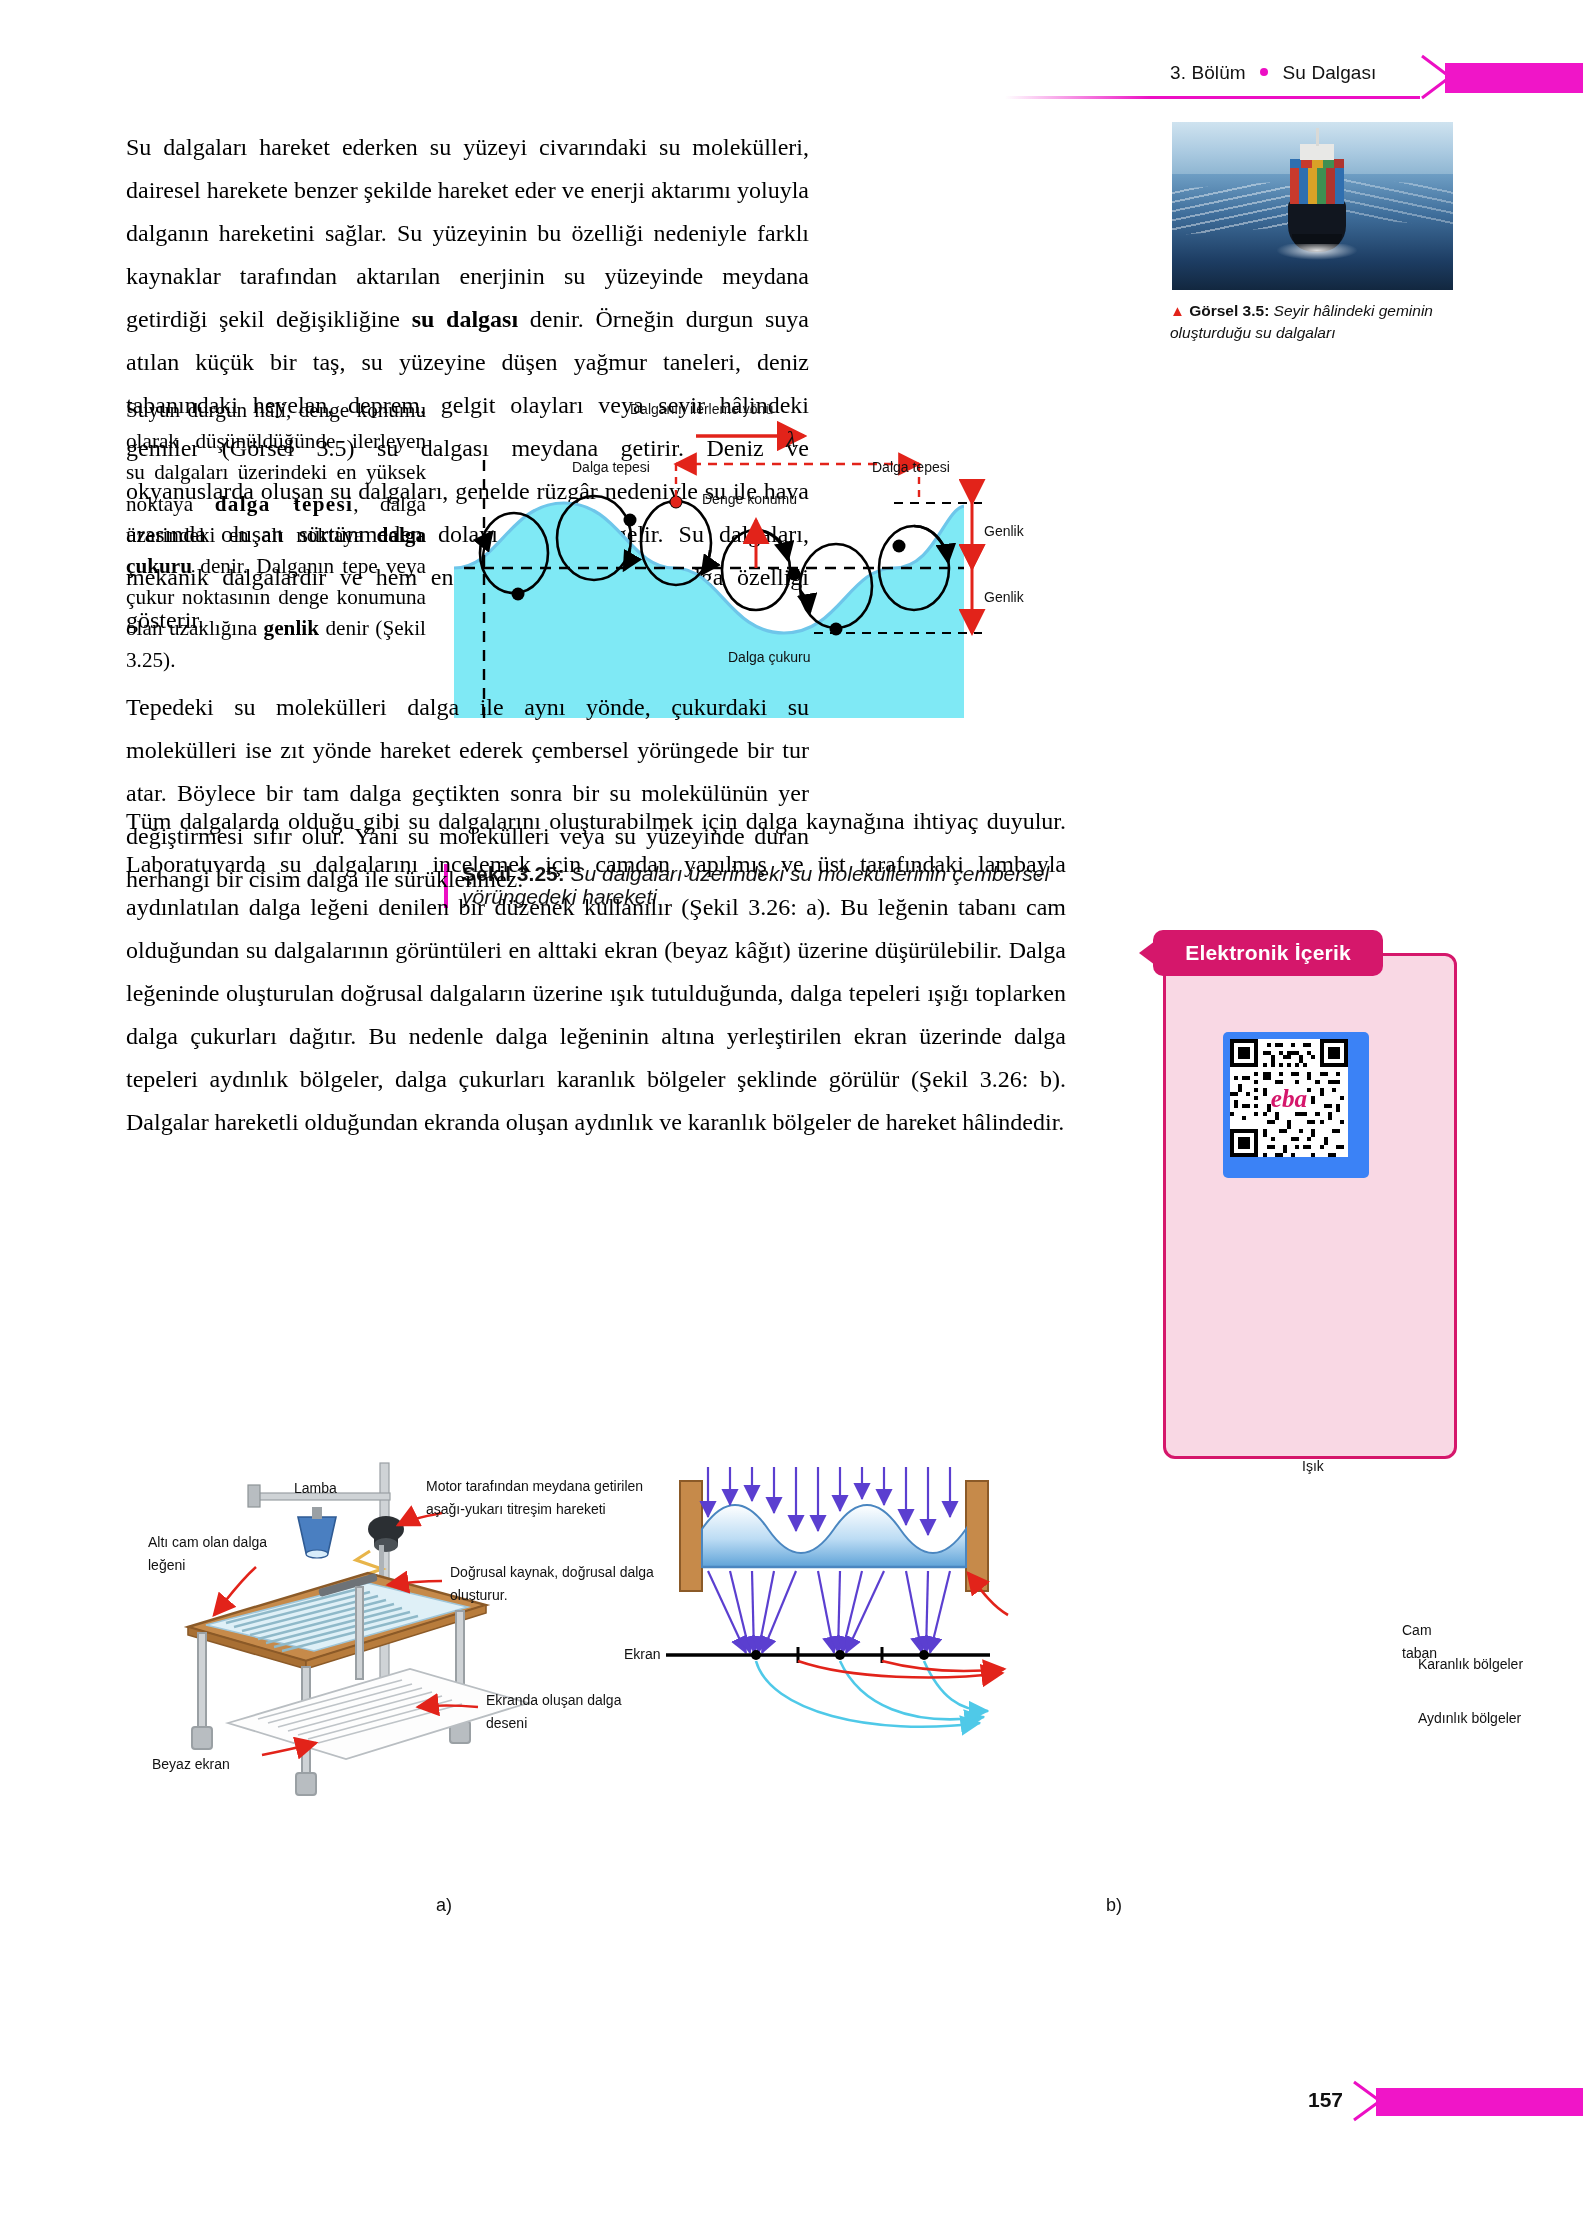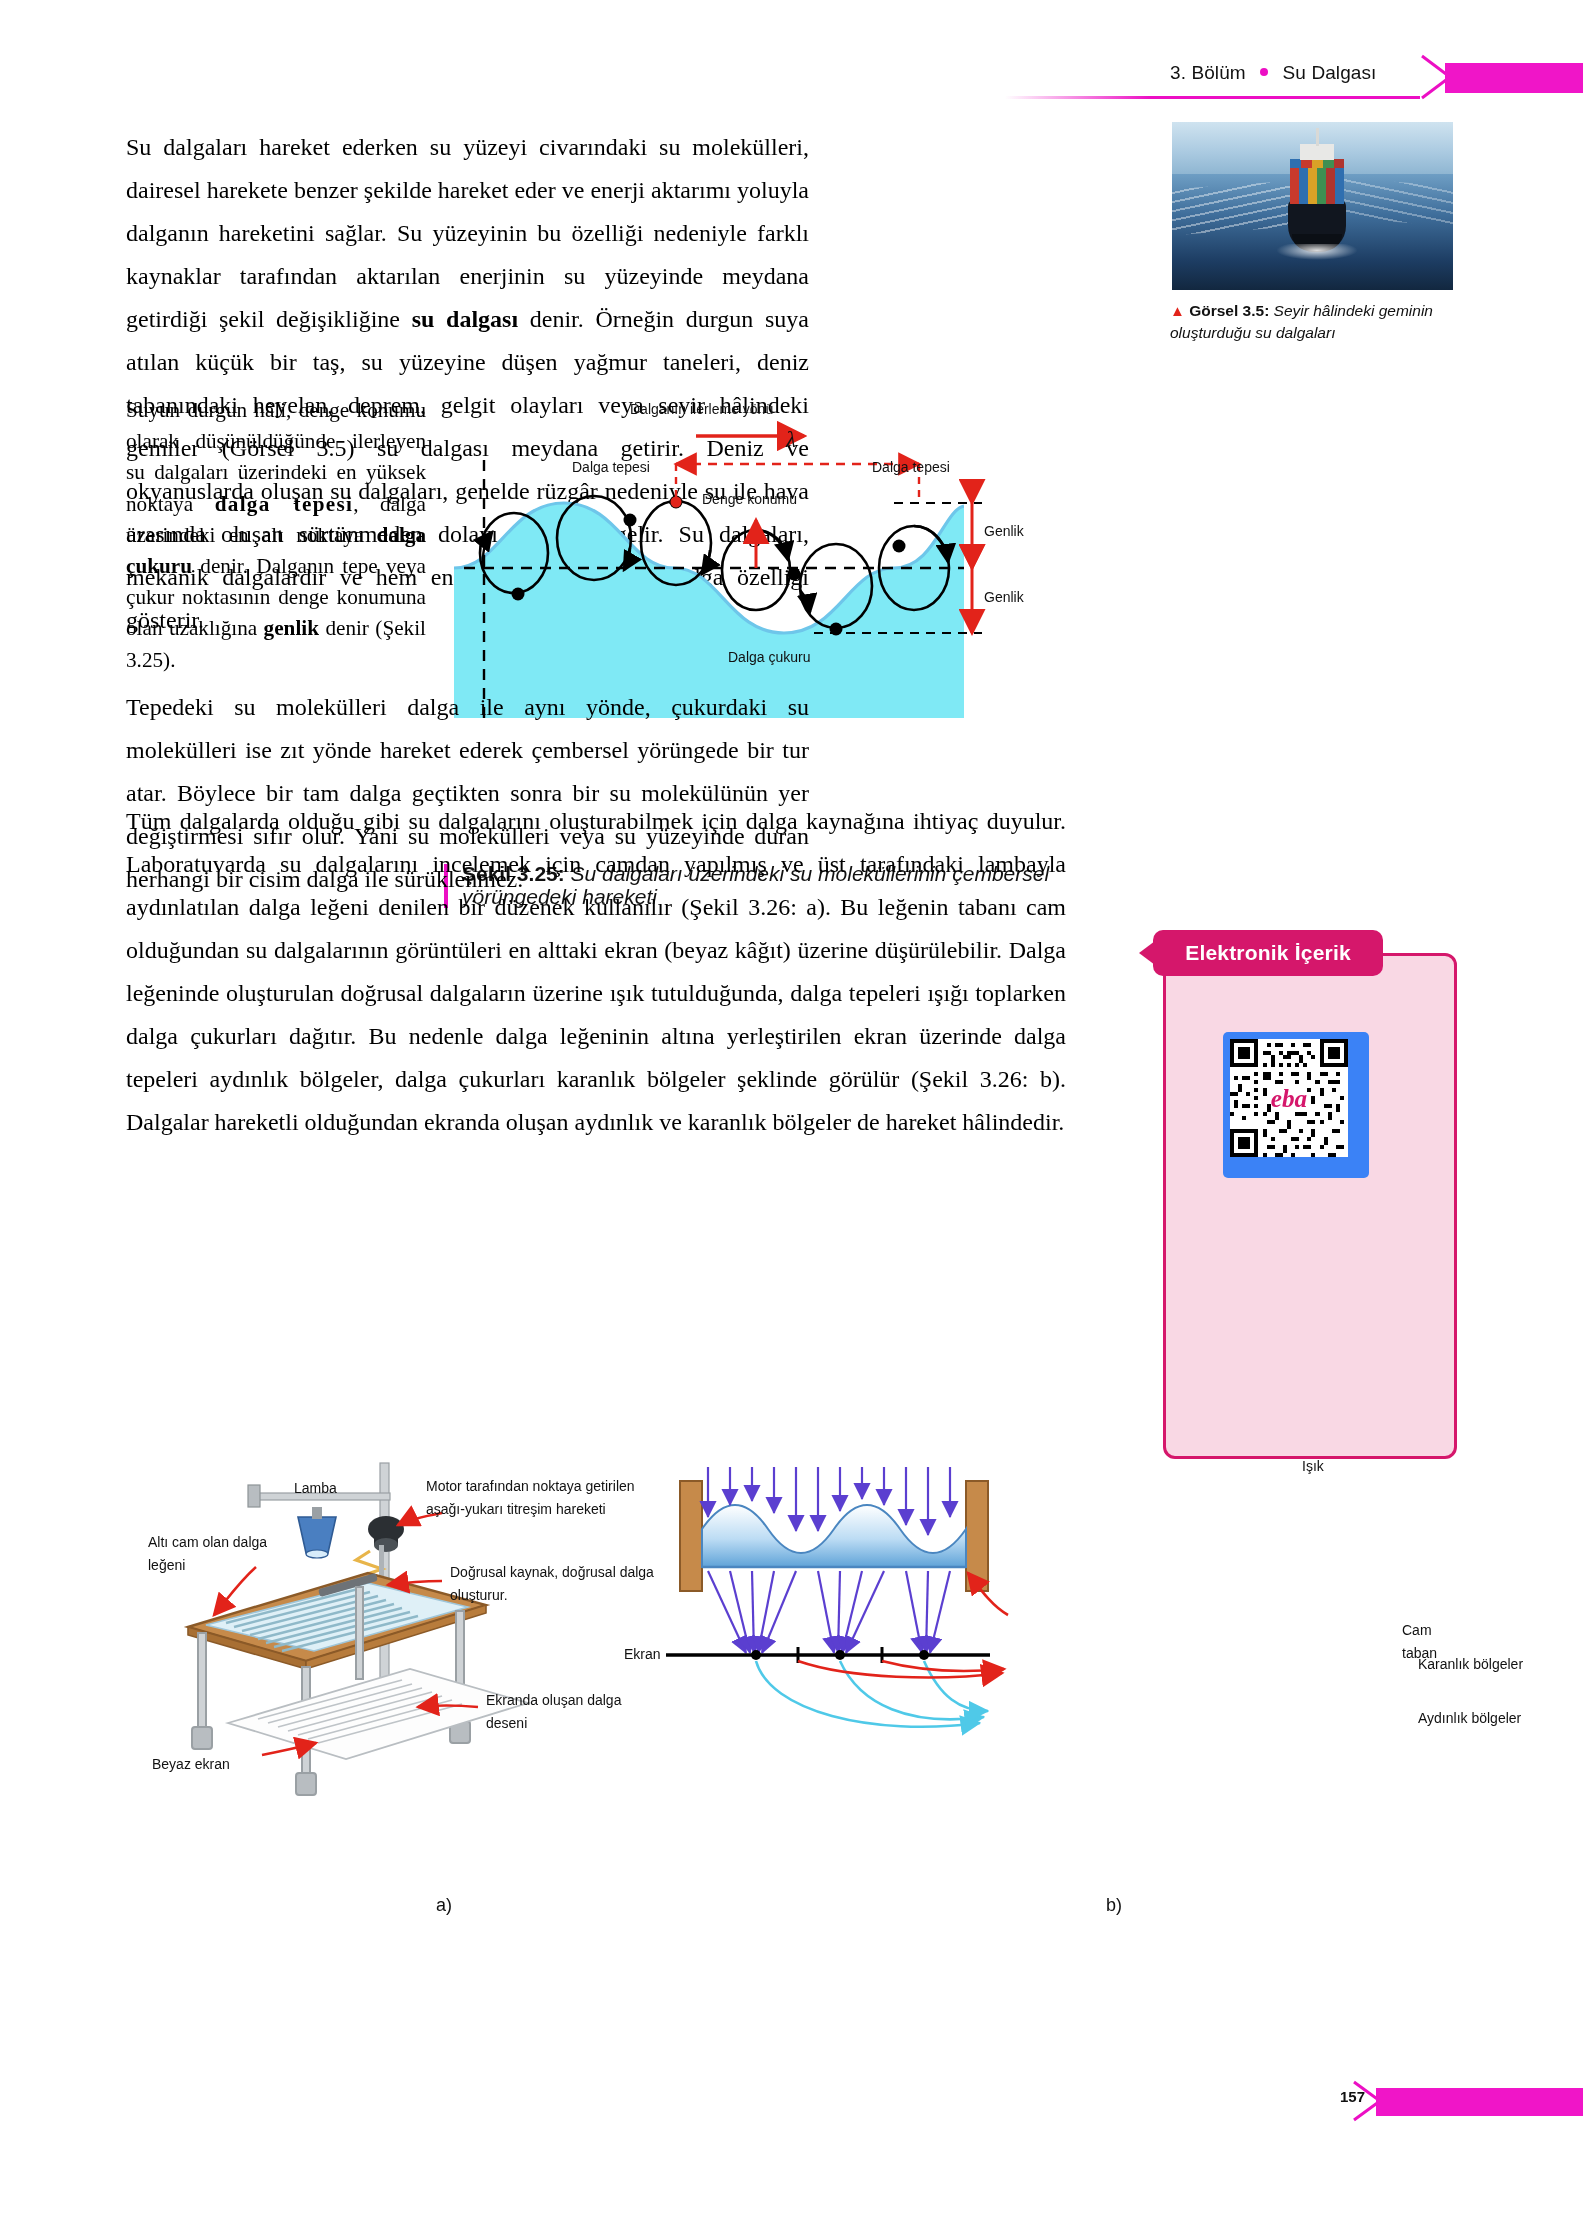--- a/index.html
+++ b/index.html
@@ -164,21 +164,21 @@
 
   .ab-label{
     position:absolute;font-family:"Liberation Sans",sans-serif;
     font-size:18px;color:#111;
   }
 
   
   .pagenum{
     position:absolute;left:1308px;top:2088px;
     font-family:"Liberation Sans",sans-serif;
-    font-size:15px;font-weight:bold;color:#111;margin-left:32px;
+    font-size:21px;font-weight:bold;color:#111;
   }
   .ftr-chev{position:absolute;left:1352px;top:2080px;width:32px;height:42px;}
   .ftr-bar{position:absolute;left:1376px;top:2088px;width:207px;height:28px;background:#f015c8;}
 </style>
 </head>
 <body>
 
 <div class="page">
 
   <div class="header">
@@ -581,21 +581,21 @@
         <g fill="none" stroke="#e2231a" stroke-width="2.6">
           <path d="M148,206 C 200,224 290,226 352,218" marker-end="url(#ar-r2)"></path>
           <path d="M232,206 C 270,216 312,218 354,214" marker-end="url(#ar-r2)"></path>
         </g>
 
         <path d="M358,160 C 340,150 326,128 318,118" fill="none" stroke="#e2231a" stroke-width="2.6" marker-end="url(#ar-r2)"></path>
       </g>
     </svg>
 
     <div class="lbl" style="left:164px;top:22px;">Lamba</div>
-    <div class="lbl" style="left:296px;top:20px;width:240px;">Motor tarafından noktaya getirilen aşağı-yukarı titreşim hareketi</div>
+    <div class="lbl" style="left:296px;top:20px;width:240px;">Motor tarafından meydana getirilen aşağı-yukarı titreşim hareketi</div>
     <div class="lbl" style="left:320px;top:106px;width:230px;">Doğrusal kaynak, doğrusal dalga oluşturur.</div>
     <div class="lbl" style="left:18px;top:76px;width:140px;">Altı cam olan dalga leğeni</div>
     <div class="lbl" style="left:356px;top:234px;width:170px;">Ekranda oluşan dalga deseni</div>
     <div class="lbl" style="left:22px;top:298px;">Beyaz ekran</div>
 
     <div class="lbl" style="left:1172px;top:0px;">Işık</div>
     <div class="lbl" style="left:1272px;top:164px;">Cam taban</div>
     <div class="lbl" style="left:494px;top:188px;">Ekran</div>
     <div class="lbl" style="left:1288px;top:198px;width:110px;">Karanlık bölgeler</div>
     <div class="lbl" style="left:1288px;top:252px;width:110px;">Aydınlık bölgeler</div>

